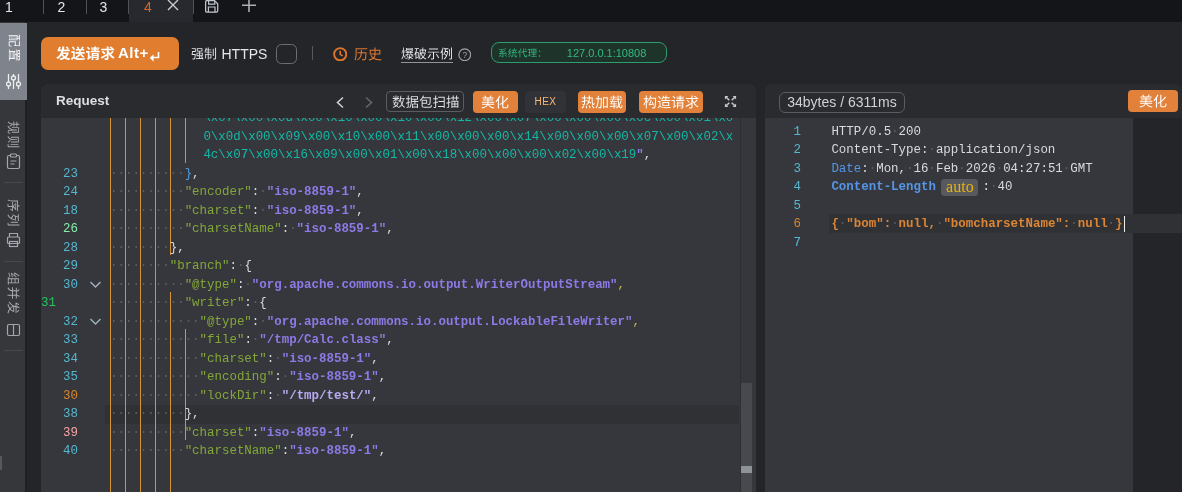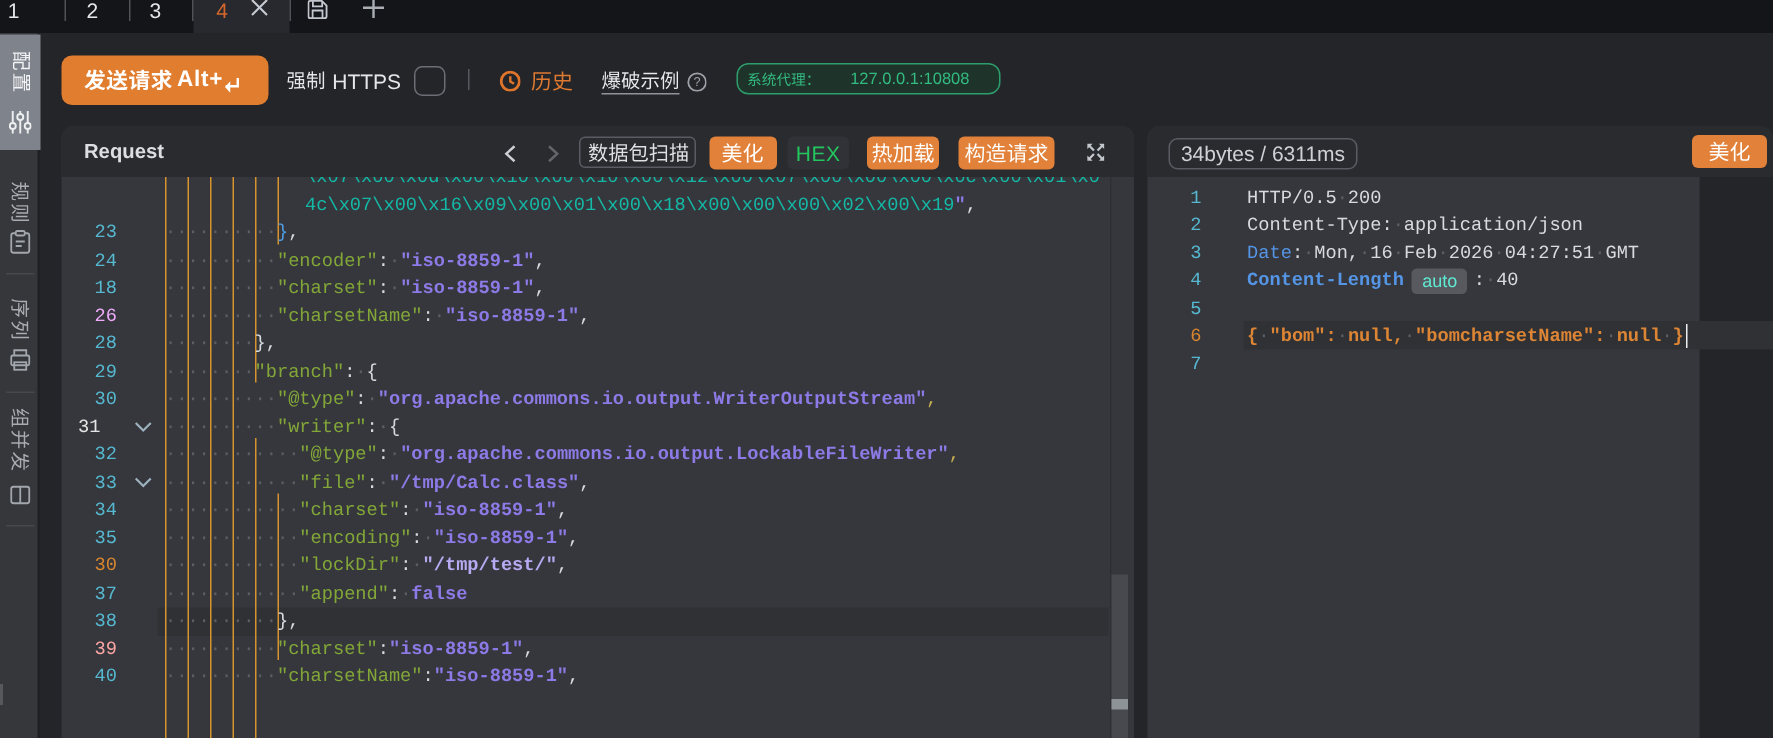--- a/index.html
+++ b/index.html
@@ -187,21 +187,21 @@
     </div>
     <div class="ab" style="left:431.5px;top:6.5px;width:45.3px;height:22px;background:#e2823a;border-radius:4px;display:flex;align-items:center;justify-content:center">
       <svg width="28.0" height="14.0" viewBox="0 0 2000 1000">
         <g fill="#ffffff" transform="translate(0,880) scale(1,-1)">
           <path transform="translate(0,0)" d="M695 844C675 801 638 741 608 700H343L380 717C364 753 328 805 292 844L226 816C257 782 287 736 304 700H98V633H460V551H147V486H460V401H56V334H452C448 307 444 281 438 257H82V189H416C370 87 271 23 41 -10C55 -27 73 -58 79 -77C338 -34 446 49 496 182C575 37 711 -45 913 -77C923 -56 943 -24 960 -8C775 14 643 78 572 189H937V257H518C523 281 527 307 530 334H950V401H536V486H858V551H536V633H903V700H691C718 736 748 779 773 820Z"></path>
           <path transform="translate(1000,0)" d="M867 695C797 588 701 489 596 406V822H516V346C452 301 386 262 322 230C341 216 365 190 377 173C423 197 470 224 516 254V81C516 -31 546 -62 646 -62C668 -62 801 -62 824 -62C930 -62 951 4 962 191C939 197 907 213 887 228C880 57 873 13 820 13C791 13 678 13 654 13C606 13 596 24 596 79V309C725 403 847 518 939 647ZM313 840C252 687 150 538 42 442C58 425 83 386 92 369C131 407 170 452 207 502V-80H286V619C324 682 359 750 387 817Z"></path>
         </g>
       </svg>
     </div>
     <div class="ab" style="left:484.2px;top:6.5px;width:40.5px;height:22px;background:#313237;border-radius:4px;display:flex;align-items:center;justify-content:center">
-      <span style="font-size:14px;letter-spacing:.4px;color:#22c55e">HEX</span>
+      <span style="font-size:10px;letter-spacing:.4px;color:#fdba74">HEX</span>
     </div>
     <div class="ab" style="left:536.9px;top:6.5px;width:48px;height:22px;background:#e2823a;border-radius:4px;display:flex;align-items:center;justify-content:center">
       <svg width="42.0" height="14.0" viewBox="0 0 3000 1000">
         <g fill="#ffffff" transform="translate(0,880) scale(1,-1)">
           <path transform="translate(0,0)" d="M343 111C355 51 363 -27 363 -74L437 -63C436 -17 425 59 412 118ZM549 113C575 54 600 -24 610 -72L684 -56C674 -9 646 68 619 126ZM756 118C806 56 863 -30 887 -84L958 -51C931 2 872 86 822 146ZM174 140C141 71 88 -6 43 -53L113 -82C159 -30 210 51 244 121ZM216 839V700H66V630H216V476L46 432L64 360L216 403V251C216 239 211 235 198 235C186 235 144 234 98 235C108 216 117 188 120 168C185 168 226 169 251 181C277 192 286 212 286 251V423L414 459L405 527L286 495V630H403V700H286V839ZM566 841 564 696H428V631H561C558 565 552 507 541 457L458 506L421 454C453 436 487 414 522 392C494 317 447 261 368 219C384 207 406 181 416 165C499 211 551 272 583 352C630 320 673 288 701 264L740 323C708 350 658 384 604 418C620 479 628 549 632 631H767C764 335 763 160 882 161C940 161 963 193 972 308C954 313 928 325 913 337C910 255 902 227 885 227C831 227 831 382 839 696H635L638 841Z"></path>
           <path transform="translate(1000,0)" d="M572 716V-65H644V9H838V-57H913V716ZM644 81V643H838V81ZM195 827 194 650H53V577H192C185 325 154 103 28 -29C47 -41 74 -64 86 -81C221 66 256 306 265 577H417C409 192 400 55 379 26C370 13 360 9 345 10C327 10 284 10 237 14C250 -7 257 -39 259 -61C304 -64 350 -65 378 -61C407 -57 426 -48 444 -22C475 21 482 167 490 612C490 623 490 650 490 650H267L269 827Z"></path>
           <path transform="translate(2000,0)" d="M736 784C782 745 835 690 858 653L915 693C890 730 836 783 790 819ZM839 501C813 406 776 314 729 231C710 319 697 428 689 553H951V614H686C683 685 682 760 683 839H609C609 762 611 686 614 614H368V700H545V760H368V841H296V760H105V700H296V614H54V553H617C627 394 646 253 676 145C627 75 571 15 507 -31C525 -44 547 -66 560 -82C613 -41 661 9 704 64C741 -22 791 -72 856 -72C926 -72 951 -26 963 124C945 131 919 146 904 163C898 46 888 1 863 1C820 1 783 50 755 136C820 239 870 357 906 481ZM65 92 73 22 333 49V-76H403V56L585 75V137L403 120V214H562V279H403V360H333V279H194C216 312 237 350 258 391H583V453H288C300 479 311 505 321 531L247 551C237 518 224 484 211 453H69V391H183C166 357 152 331 144 319C128 292 113 272 98 269C107 250 117 215 121 200C130 208 160 214 202 214H333V114Z"></path>
         </g>
       </svg>
     </div>
@@ -228,35 +228,35 @@
       <div class="ab" style="left:69px;top:0;width:1px;height:374px;background:#d6932f"></div>
       <div class="ab" style="left:83.9px;top:0;width:1px;height:374px;background:#d6932f"></div>
       <div class="ab" style="left:98.9px;top:0;width:1px;height:374px;background:#d6932f"></div>
       <div class="ab" style="left:113.8px;top:0;width:1px;height:374px;background:#d6932f"></div>
       <div class="ab" style="left:128.8px;top:0;width:1px;height:137px;background:#d6932f"></div>
       <div class="ab" style="left:128.8px;top:174px;width:1px;height:200px;background:#d6932f"></div>
       <div class="ab" style="left:143.7px;top:0;width:1px;height:44.5px;background:#d6932f"></div>
       <div class="ab" style="left:143.7px;top:211px;width:1px;height:111px;background:#d6932f"></div>
       <div style="margin-top:-8.65px">
         <div style="position:relative;height:18.5px" class="mono"><span class="ab" style="left:162.4px;top:0"><span class="red">\x07\x00\x0d\x00\x10\x00\x10\x00\x12\x00\x07\x00\x00\x00\x0c\x00\x01\x0</span></span></div>
+        <div style="position:relative;height:18.5px" class="mono"><span class="ab" style="left:162.4px;top:0"><span class="red">0\x0d\x00\x09\x00\x10\x00\x11\x00\x00\x00\x14\x00\x00\x00\x07\x00\x02\x</span></span></div>
         <div style="position:relative;height:18.5px" class="mono"><span class="ab" style="left:162.4px;top:0"><span class="red">4c\x07\x00\x16\x09\x00\x01\x00\x18\x00\x00\x00\x02\x00\x19</span><span class="pur">"</span><span class="wh">,</span></span></div>
         <div style="position:relative;height:18.5px" class="mono"><span class="ab" style="left:0;top:0;width:37px;text-align:right;color:#55b8d0">23</span><span class="ab" style="left:69px;top:0"><span class="dot">··········</span><span class="blu">}</span><span class="wh">,</span></span></div>
         <div style="position:relative;height:18.5px" class="mono"><span class="ab" style="left:0;top:0;width:37px;text-align:right;color:#55b8d0">24</span><span class="ab" style="left:69px;top:0"><span class="dot">··········</span><span class="grn">"encoder"</span><span class="wh">:</span><span class="dot">·</span><span class="pur">"iso-8859-1"</span><span class="wh">,</span></span></div>
         <div style="position:relative;height:18.5px" class="mono"><span class="ab" style="left:0;top:0;width:37px;text-align:right;color:#55b8d0">18</span><span class="ab" style="left:69px;top:0"><span class="dot">··········</span><span class="grn">"charset"</span><span class="wh">:</span><span class="dot">·</span><span class="pur">"iso-8859-1"</span><span class="wh">,</span></span></div>
-        <div style="position:relative;height:18.5px" class="mono"><span class="ab" style="left:0;top:0;width:37px;text-align:right;color:#f0abfc">26</span><span class="ab" style="left:69px;top:0"><span class="dot">··········</span><span class="grn">"charsetName"</span><span class="wh">:</span><span class="dot">·</span><span class="pur">"iso-8859-1"</span><span class="wh">,</span></span></div>
+        <div style="position:relative;height:18.5px" class="mono"><span class="ab" style="left:0;top:0;width:37px;text-align:right;color:#86efac">26</span><span class="ab" style="left:69px;top:0"><span class="dot">··········</span><span class="grn">"charsetName"</span><span class="wh">:</span><span class="dot">·</span><span class="pur">"iso-8859-1"</span><span class="wh">,</span></span></div>
         <div style="position:relative;height:18.5px" class="mono"><span class="ab" style="left:0;top:0;width:37px;text-align:right;color:#55b8d0">28</span><span class="ab" style="left:69px;top:0"><span class="dot">········</span><span class="wh">},</span></span></div>
         <div style="position:relative;height:18.5px" class="mono"><span class="ab" style="left:0;top:0;width:37px;text-align:right;color:#55b8d0">29</span><span class="ab" style="left:69px;top:0"><span class="dot">········</span><span class="grn">"branch"</span><span class="wh">:</span><span class="dot">·</span><span class="wh">{</span></span></div>
         <div style="position:relative;height:18.5px" class="mono"><span class="ab" style="left:0;top:0;width:37px;text-align:right;color:#55b8d0">30</span><span class="ab" style="left:69px;top:0"><span class="dot">··········</span><span class="grn">"@type"</span><span class="wh">:</span><span class="dot">·</span><span class="pur">"org.apache.commons.io.output.WriterOutputStream"</span><span style="color:#c8b050">,</span></span></div>
-        <div style="position:relative;height:18.5px" class="mono"><span class="ab" style="left:0;top:0;width:37px;text-align:center;color:#e5e5e5">31</span><span class="ab" style="left:69px;top:0"><span class="dot">··········</span><span class="grn">"writer"</span><span class="wh">:</span><span class="dot">·</span><span class="wh">{</span></span></div>
+        <div style="position:relative;height:18.5px" class="mono"><span class="ab" style="left:0;top:0;width:37px;text-align:left;color:#22c55e">31</span><span class="ab" style="left:69px;top:0"><span class="dot">··········</span><span class="grn">"writer"</span><span class="wh">:</span><span class="dot">·</span><span class="wh">{</span></span></div>
         <div style="position:relative;height:18.5px" class="mono"><span class="ab" style="left:0;top:0;width:37px;text-align:right;color:#55b8d0">32</span><span class="ab" style="left:69px;top:0"><span class="dot">············</span><span class="grn">"@type"</span><span class="wh">:</span><span class="dot">·</span><span class="pur">"org.apache.commons.io.output.LockableFileWriter"</span><span style="color:#c8b050">,</span></span></div>
         <div style="position:relative;height:18.5px" class="mono"><span class="ab" style="left:0;top:0;width:37px;text-align:right;color:#55b8d0">33</span><span class="ab" style="left:69px;top:0"><span class="dot">············</span><span class="grn">"file"</span><span class="wh">:</span><span class="dot">·</span><span class="pur">"/tmp/Calc.class"</span><span class="wh">,</span></span></div>
         <div style="position:relative;height:18.5px" class="mono"><span class="ab" style="left:0;top:0;width:37px;text-align:right;color:#55b8d0">34</span><span class="ab" style="left:69px;top:0"><span class="dot">············</span><span class="grn">"charset"</span><span class="wh">:</span><span class="dot">·</span><span class="pur">"iso-8859-1"</span><span class="wh">,</span></span></div>
         <div style="position:relative;height:18.5px" class="mono"><span class="ab" style="left:0;top:0;width:37px;text-align:right;color:#55b8d0">35</span><span class="ab" style="left:69px;top:0"><span class="dot">············</span><span class="grn">"encoding"</span><span class="wh">:</span><span class="dot">·</span><span class="pur">"iso-8859-1"</span><span class="wh">,</span></span></div>
         <div style="position:relative;height:18.5px" class="mono"><span class="ab" style="left:0;top:0;width:37px;text-align:right;color:#d8862d">30</span><span class="ab" style="left:69px;top:0"><span class="dot">············</span><span class="grn">"lockDir"</span><span class="wh">:</span><span class="dot">·</span><span class="bpur">"/tmp/test/"</span><span class="wh">,</span></span></div>
-        <div style="position:relative;height:18.5px" class="mono"><span class="ab" style="left:0;top:0;width:37px;text-align:right;color:#55b8d0">37</span><span class="ab" style="left:69px;top:0"><span class="dot">············</span><span class="grn">"append"</span><span class="wh">:</span><span class="dot">·</span><span class="pur">false</span></span></div>
         <div style="position:relative;height:18.5px" class="mono"><span class="ab" style="left:0;top:0;width:37px;text-align:right;color:#55b8d0">38</span><span class="ab" style="left:69px;top:0"><span class="dot">··········</span><span class="wh">},</span></span></div>
         <div style="position:relative;height:18.5px" class="mono"><span class="ab" style="left:0;top:0;width:37px;text-align:right;color:#fca5a5">39</span><span class="ab" style="left:69px;top:0"><span class="dot">··········</span><span class="grn">"charset"</span><span class="wh">:</span><span class="pur">"iso-8859-1"</span><span class="wh">,</span></span></div>
         <div style="position:relative;height:18.5px" class="mono"><span class="ab" style="left:0;top:0;width:37px;text-align:right;color:#55b8d0">40</span><span class="ab" style="left:69px;top:0"><span class="dot">··········</span><span class="grn">"charsetName"</span><span class="wh">:</span><span class="pur">"iso-8859-1"</span><span class="wh">,</span></span></div>
       </div>
       <svg class="ab" style="left:48px;top:162.4px" width="13" height="9" viewBox="0 0 13 9">
         <path d="M1.5 2 6.5 7 11.5 2" fill="none" stroke="#9db0bd" stroke-width="1.5"></path>
       </svg>
       <svg class="ab" style="left:48px;top:199.4px" width="13" height="9" viewBox="0 0 13 9">
         <path d="M1.5 2 6.5 7 11.5 2" fill="none" stroke="#9db0bd" stroke-width="1.5"></path>
       </svg>
@@ -283,17 +283,17 @@
       <div style="margin-top:4.5px">
         <div style="position:relative;height:18.5px" class="mono"><span class="ab" style="left:0;top:0;width:36px;text-align:right;color:#55b8d0">1</span><span class="ab" style="left:66.4px;top:0"><span class="wh">HTTP/0.5</span><span class="dot">·</span><span class="wh">200</span></span></div>
         <div style="position:relative;height:18.5px" class="mono"><span class="ab" style="left:0;top:0;width:36px;text-align:right;color:#55b8d0">2</span><span class="ab" style="left:66.4px;top:0"><span class="wh">Content-Type:</span><span class="dot">·</span><span class="wh">application/json</span></span></div>
         <div style="position:relative;height:18.5px" class="mono"><span class="ab" style="left:0;top:0;width:36px;text-align:right;color:#55b8d0">3</span><span class="ab" style="left:66.4px;top:0"><span style="color:#5595e6">Date</span><span class="wh">:</span><span class="dot">·</span><span class="wh">Mon,</span><span class="dot">·</span><span class="wh">16</span><span class="dot">·</span><span class="wh">Feb</span><span class="dot">·</span><span class="wh">2026</span><span class="dot">·</span><span class="wh">04:27:51</span><span class="dot">·</span><span class="wh">GMT</span></span></div>
         <div style="position:relative;height:18.5px" class="mono"><span class="ab" style="left:0;top:0;width:36px;text-align:right;color:#55b8d0">4</span><span class="ab" style="left:66.4px;top:0"><span style="color:#5595e6;font-weight:bold">Content-Length</span></span></div>
         <div style="position:relative;height:18.5px" class="mono"><span class="ab" style="left:0;top:0;width:36px;text-align:right;color:#55b8d0">5</span><span class="ab" style="left:66.4px;top:0"></span></div>
         <div style="position:relative;height:18.5px" class="mono"><span class="ab" style="left:0;top:0;width:36px;text-align:right;color:#d8862d">6</span><span class="ab" style="left:66.4px;top:0"><span style="color:#dc8534;font-weight:bold">{</span><span class="dot">·</span><span style="color:#dc8534;font-weight:bold">"bom":</span><span class="dot">·</span><span style="color:#dc8534;font-weight:bold">null,</span><span class="dot">·</span><span style="color:#dc8534;font-weight:bold">"bomcharsetName":</span><span class="dot">·</span><span style="color:#dc8534;font-weight:bold">null</span><span class="dot">·</span><span style="color:#dc8534;font-weight:bold">}</span></span></div>
         <div style="position:relative;height:18.5px" class="mono"><span class="ab" style="left:0;top:0;width:36px;text-align:right;color:#55b8d0">7</span><span class="ab" style="left:66.4px;top:0"></span></div>
       </div>
       <div class="ab" style="left:176.4px;top:61.1px;width:37px;height:16.5px;background:#57595e;border-radius:3.5px;display:flex;align-items:center;justify-content:center">
-        <span style="font-size:12px;color:#5eead4;font-family:Liberation Sans, sans-serif">auto</span>
+        <span style="font-size:16px;color:#eab308;font-family:Liberation Serif, serif">auto</span>
       </div>
       <div class="ab mono" style="left:217.5px;top:60px"><span class="wh">:</span><span class="dot">·</span><span class="wh">40</span></div>
       <div class="ab" style="left:358.6px;top:97.6px;width:1.6px;height:16.5px;background:#eceef0"></div>
     </div>
   </div>
 </body></html>

